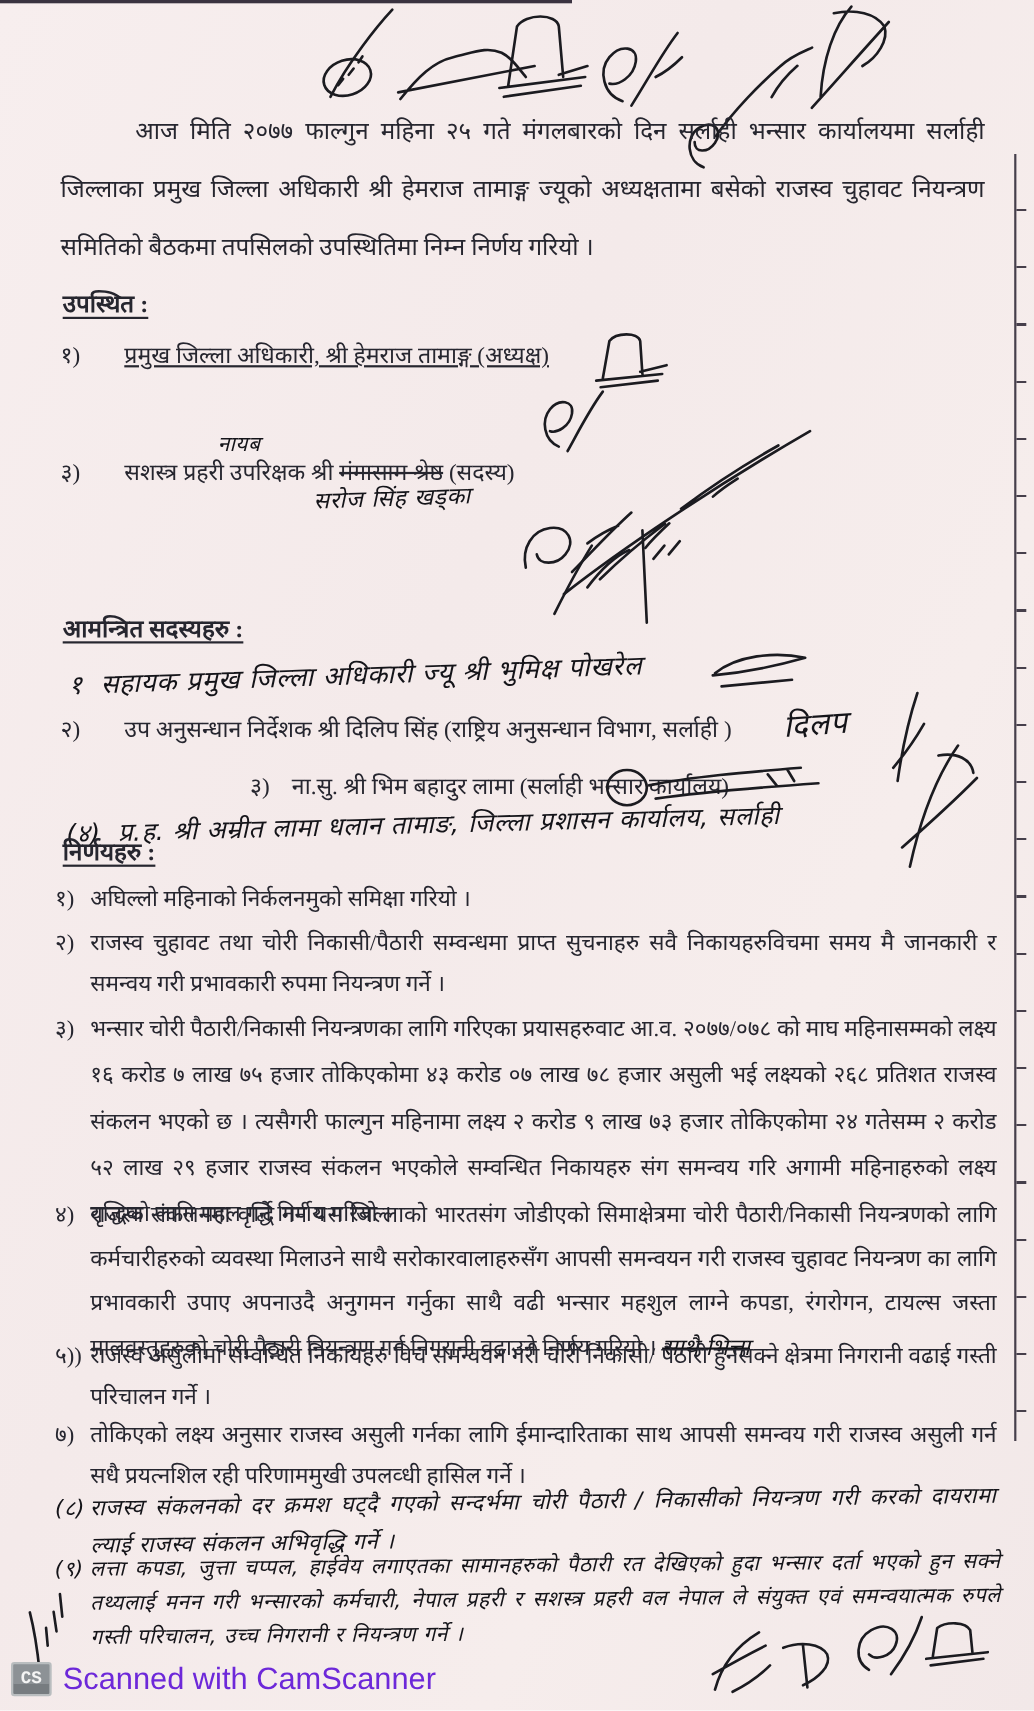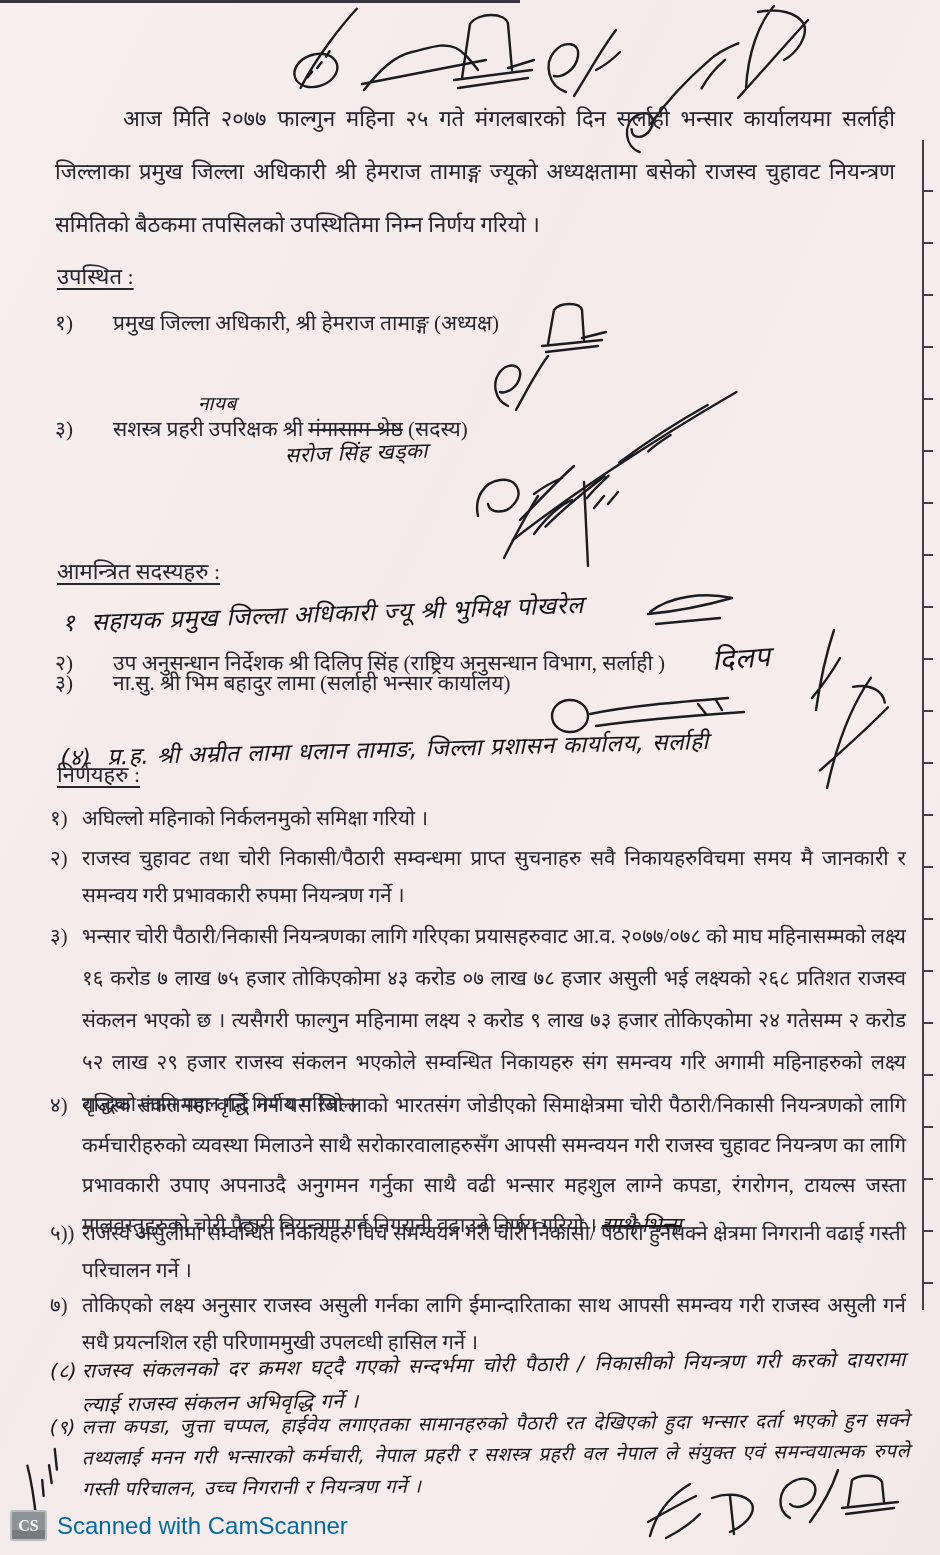--- a/index.html
+++ b/index.html
@@ -7,43 +7,43 @@
   body { position:relative; overflow:hidden;
          background:linear-gradient(115deg,#f7eeee 0%,#f4eaea 40%,#f6edec 70%,#f2e8e8 100%);
          font-family:"Liberation Serif", serif; }
   .page { position:absolute; inset:0; }
   .printed { font-family:"Liberation Serif", serif; color:#26262f; }
   .hand { font-family:"DejaVu Sans", sans-serif; font-style:italic; color:#141419; }
   .abs { position:absolute; }
   .intro { left:55px; top:92px; width:840px; font-size:22px; line-height:53px;
            text-align:justify; }
   .intro .indent { display:inline-block; width:68px; }
-  .sec-head { font-size:22px; font-weight:normal; text-decoration:underline;
+  .sec-head { font-size:22px; font-weight:bold; text-decoration:underline;
               text-underline-offset:4px; }
   .att-row { left:55px; width:700px; font-size:21px; }
   .att-num { display:inline-block; width:58px; }
   .struck { text-decoration:line-through; text-decoration-thickness:2px; }
   .decision { left:50px; width:856px; font-size:20.5px; line-height:37px;
               text-align:justify; padding-left:32px; }
   .decision .num { position:absolute; left:0; top:0; }
   .hand-line { letter-spacing:0.5px; }
   .sig { position:absolute; }
   .sig svg { overflow:visible; }
   .sig path, .sig ellipse, .sig line { fill:none; stroke:#1b1b20; stroke-width:2.4;
           stroke-linecap:round; stroke-linejoin:round; }
   .ruled-edge { position:absolute; left:922px; top:140px; width:11px; height:1170px;
                 border-left:2px solid #463f4b;
                 background:repeating-linear-gradient(to bottom, transparent 0 50px, #463f4b 50px 52px); }
   .top-sliver { position:absolute; left:0; top:0; width:520px; height:3px; background:#3a3340; }
   .cs-bar { position:absolute; left:10px; top:1510px; display:flex; align-items:center; gap:10px; }
   .cs-box { width:37px; height:31px; background:#8d9296; border:2px solid #b9bdbf; border-radius:3px;
-            color:#f4f4f4; font-family:Liberation Serif, serif; font-weight:bold;
+            color:#f4f4f4; font-family:Liberation Mono, monospace; font-weight:bold;
             font-size:16px; display:flex; align-items:center; justify-content:center;
             box-shadow:inset 0 -9px 0 #777c80; }
-  .cs-label { font-family:"Liberation Sans", sans-serif; font-size:24px; color:#0369a1; }
+  .cs-label { font-family:"Liberation Sans", sans-serif; font-size:28px; color:#6d28d9; }
 </style>
 </head>
 <body>
 
 <div class="page">
 
   <div class="top-sliver"></div>
   <div class="ruled-edge"></div>
 
   <div class="sig" style="left:282px; top:18px; transform:rotate(-18deg);">
@@ -75,21 +75,21 @@
   <div class="sig" style="left:724px; top:2px;">
     <svg width="92" height="110">
         <path d="M50,4 C34,22 24,52 22,86 M14,96 C34,74 62,42 84,18 M34,10 C54,6 72,10 80,22 C84,34 74,50 60,58"></path>
       </svg>
   </div>
 
   <div class="abs intro printed"><span class="indent"></span><span>आज मिति २०७७ फाल्गुन महिना २५ गते मंगलबारको दिन सर्लाही भन्सार कार्यालयमा सर्लाही जिल्लाका प्रमुख जिल्ला अधिकारी श्री हेमराज तामाङ्ग ज्यूको अध्यक्षतामा बसेको राजस्व चुहावट नियन्त्रण समितिको बैठकमा तपसिलको उपस्थितिमा निम्न निर्णय गरियो ।</span></div>
 
   <div class="abs printed sec-head" style="left:57px; top:260px;">उपस्थित :</div>
 
-  <div class="abs att-row printed" style="top:308px;">
+  <div class="abs att-row printed" style="top:308px;text-decoration:underline;">
     <span class="att-num">१)</span><span>प्रमुख जिल्ला अधिकारी,  श्री हेमराज तामाङ्ग (अध्यक्ष)</span>
   </div>
   <div class="abs hand hand-line" style="left:198px; top:390px; font-size:19px;">नायब</div>
   <div class="abs att-row printed" style="top:414px;">
     <span class="att-num">३)</span><span>सशस्त्र प्रहरी उपरिक्षक श्री </span><span class="struck">मंगासाम श्रेष्ठ</span><span> (सदस्य)</span>
   </div>
   <div class="abs hand hand-line" style="left:285px; top:438px; font-size:21px; transform:rotate(-2deg);">सरोज सिंह खड्का</div>
 
   <div class="sig" style="left:538px; top:300px;">
     <svg width="72" height="54">
@@ -131,21 +131,21 @@
   <div class="abs att-row printed" style="top:648px; width:760px;">
     <span class="att-num">२)</span><span>उप अनुसन्धान निर्देशक श्री दिलिप सिंह (राष्ट्रिय अनुसन्धान विभाग, सर्लाही )</span>
   </div>
   <div class="abs hand hand-line" style="left:712px; top:638px; font-size:28px; transform:rotate(-4deg);">दिलप</div>
   <div class="sig" style="left:808px; top:628px;">
     <svg width="36" height="86">
         <path d="M26,2 C18,26 12,54 8,82 M4,70 C14,58 24,44 32,30"></path>
       </svg>
   </div>
 
-  <div class="abs att-row printed" style="top:668px; width:760px;">
+  <div class="abs att-row printed" style="top:700px; width:760px;text-align:center;">
     <span class="att-num">३)</span><span>ना.सु. श्री भिम बहादुर लामा (सर्लाही भन्सार कार्यालय)</span>
   </div>
   <div class="sig" style="left:548px; top:688px;">
     <svg width="200" height="56">
         <ellipse cx="22" cy="28" rx="18" ry="16"></ellipse>
         <path d="M42,26 C80,18 130,14 180,10 M48,38 C90,32 140,28 196,24 M150,16 l8,10 m10,-14 l6,10"></path>
       </svg>
   </div>
   <div class="sig" style="left:820px; top:672px; transform:rotate(10deg);">
     <svg width="70" height="130">

